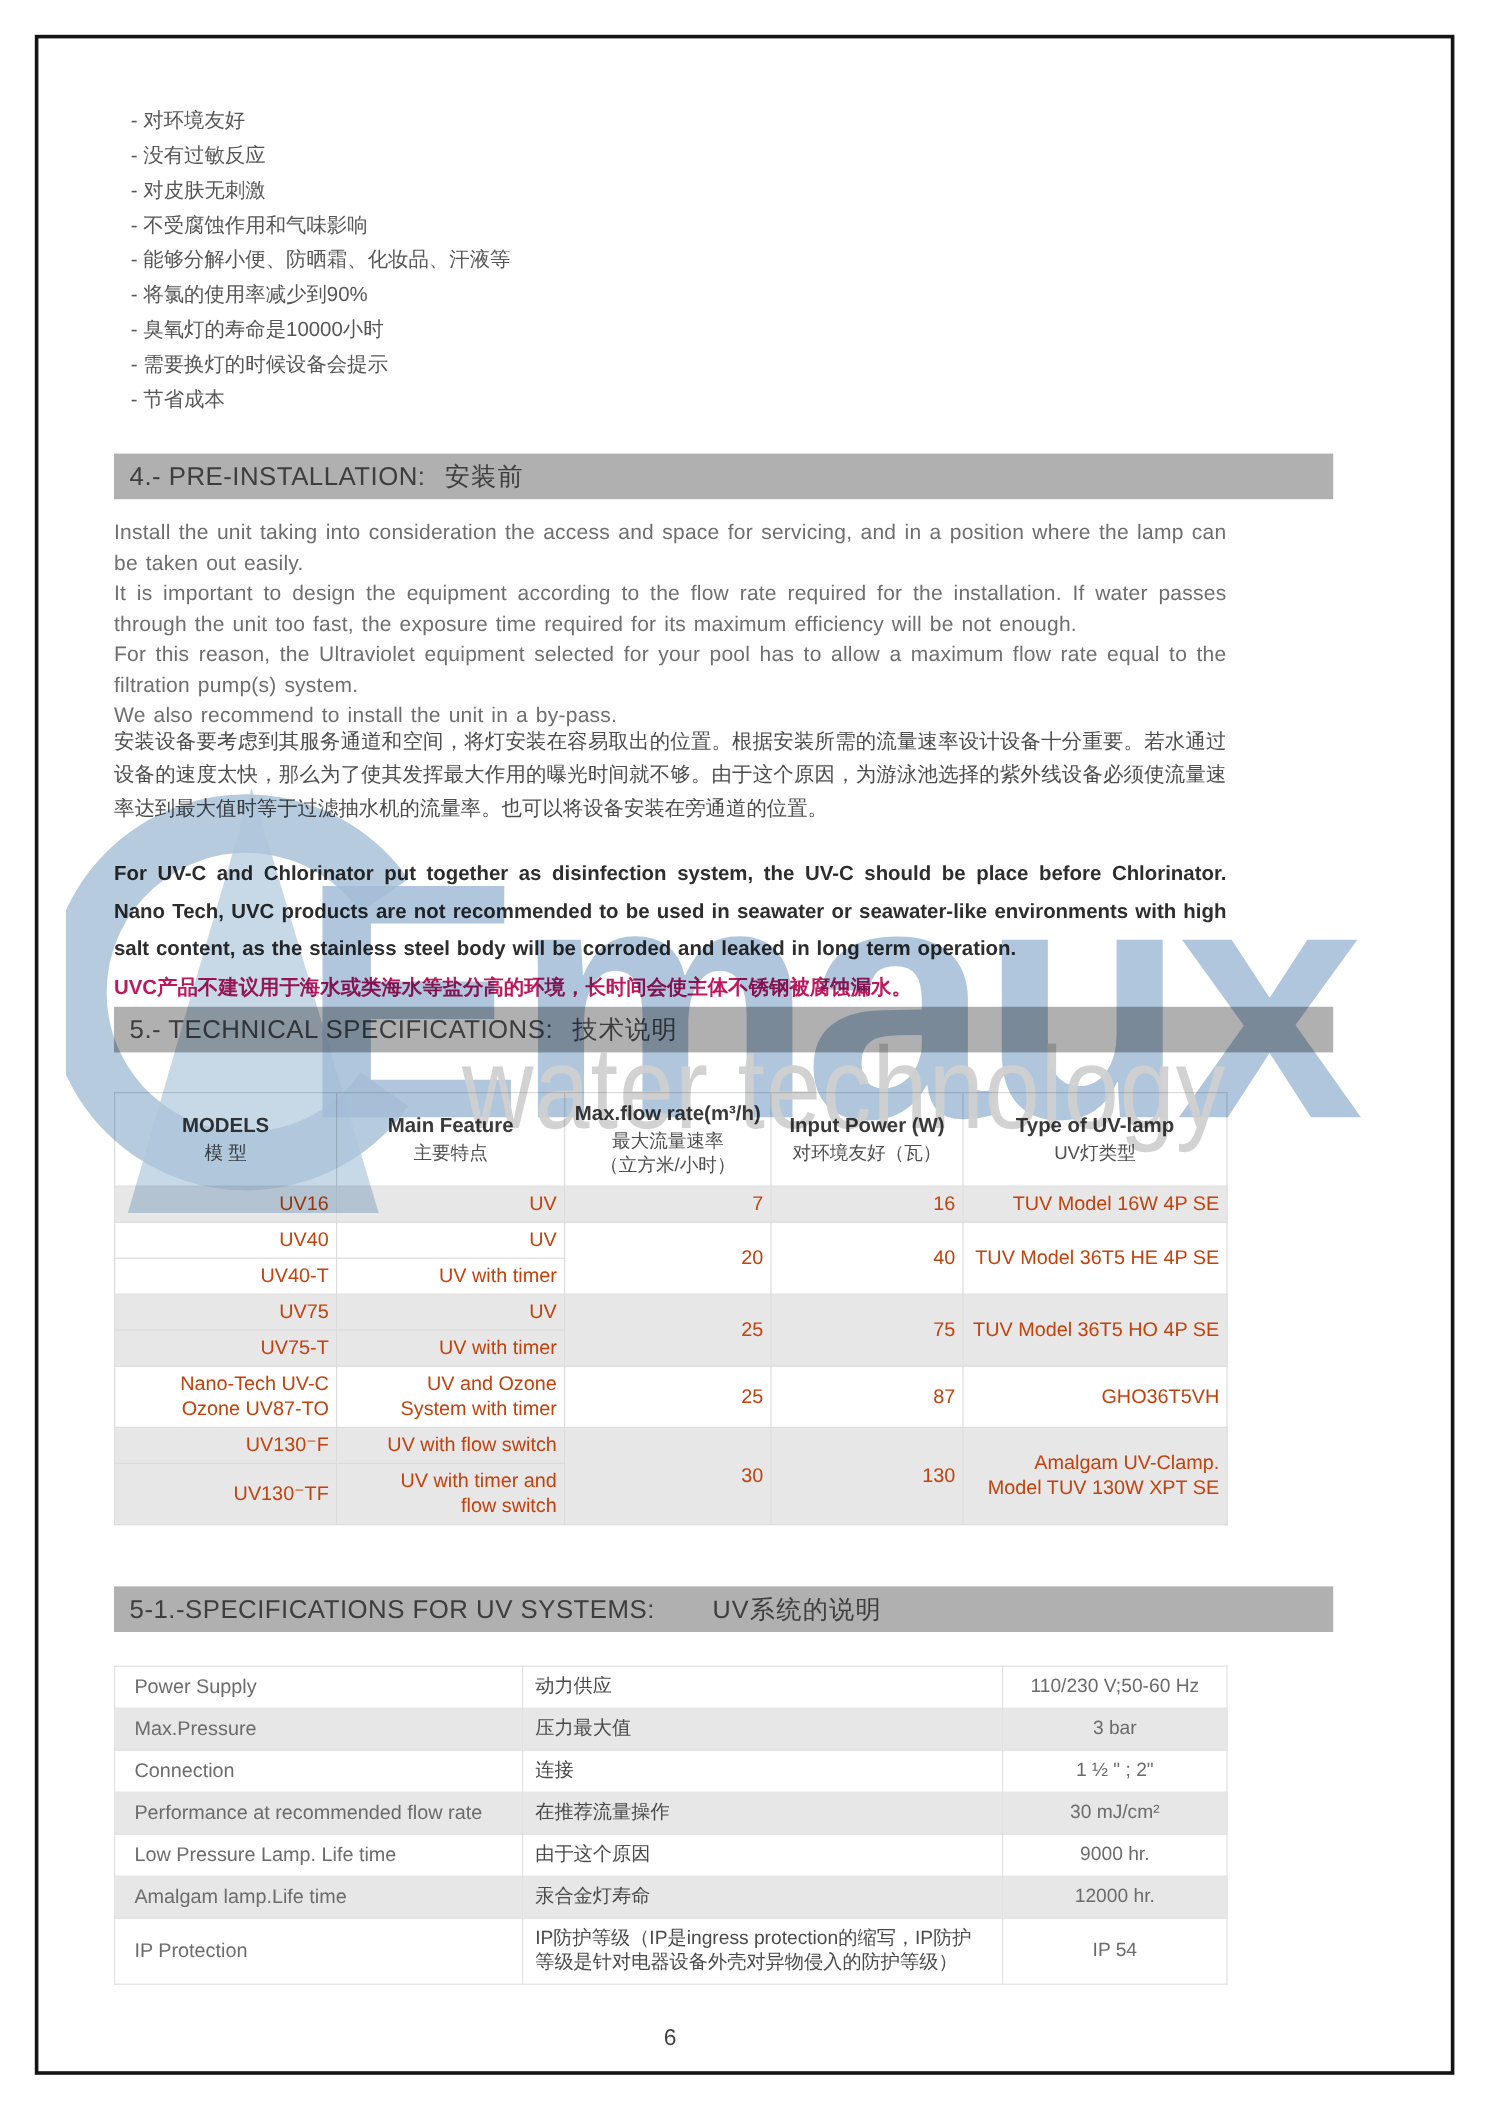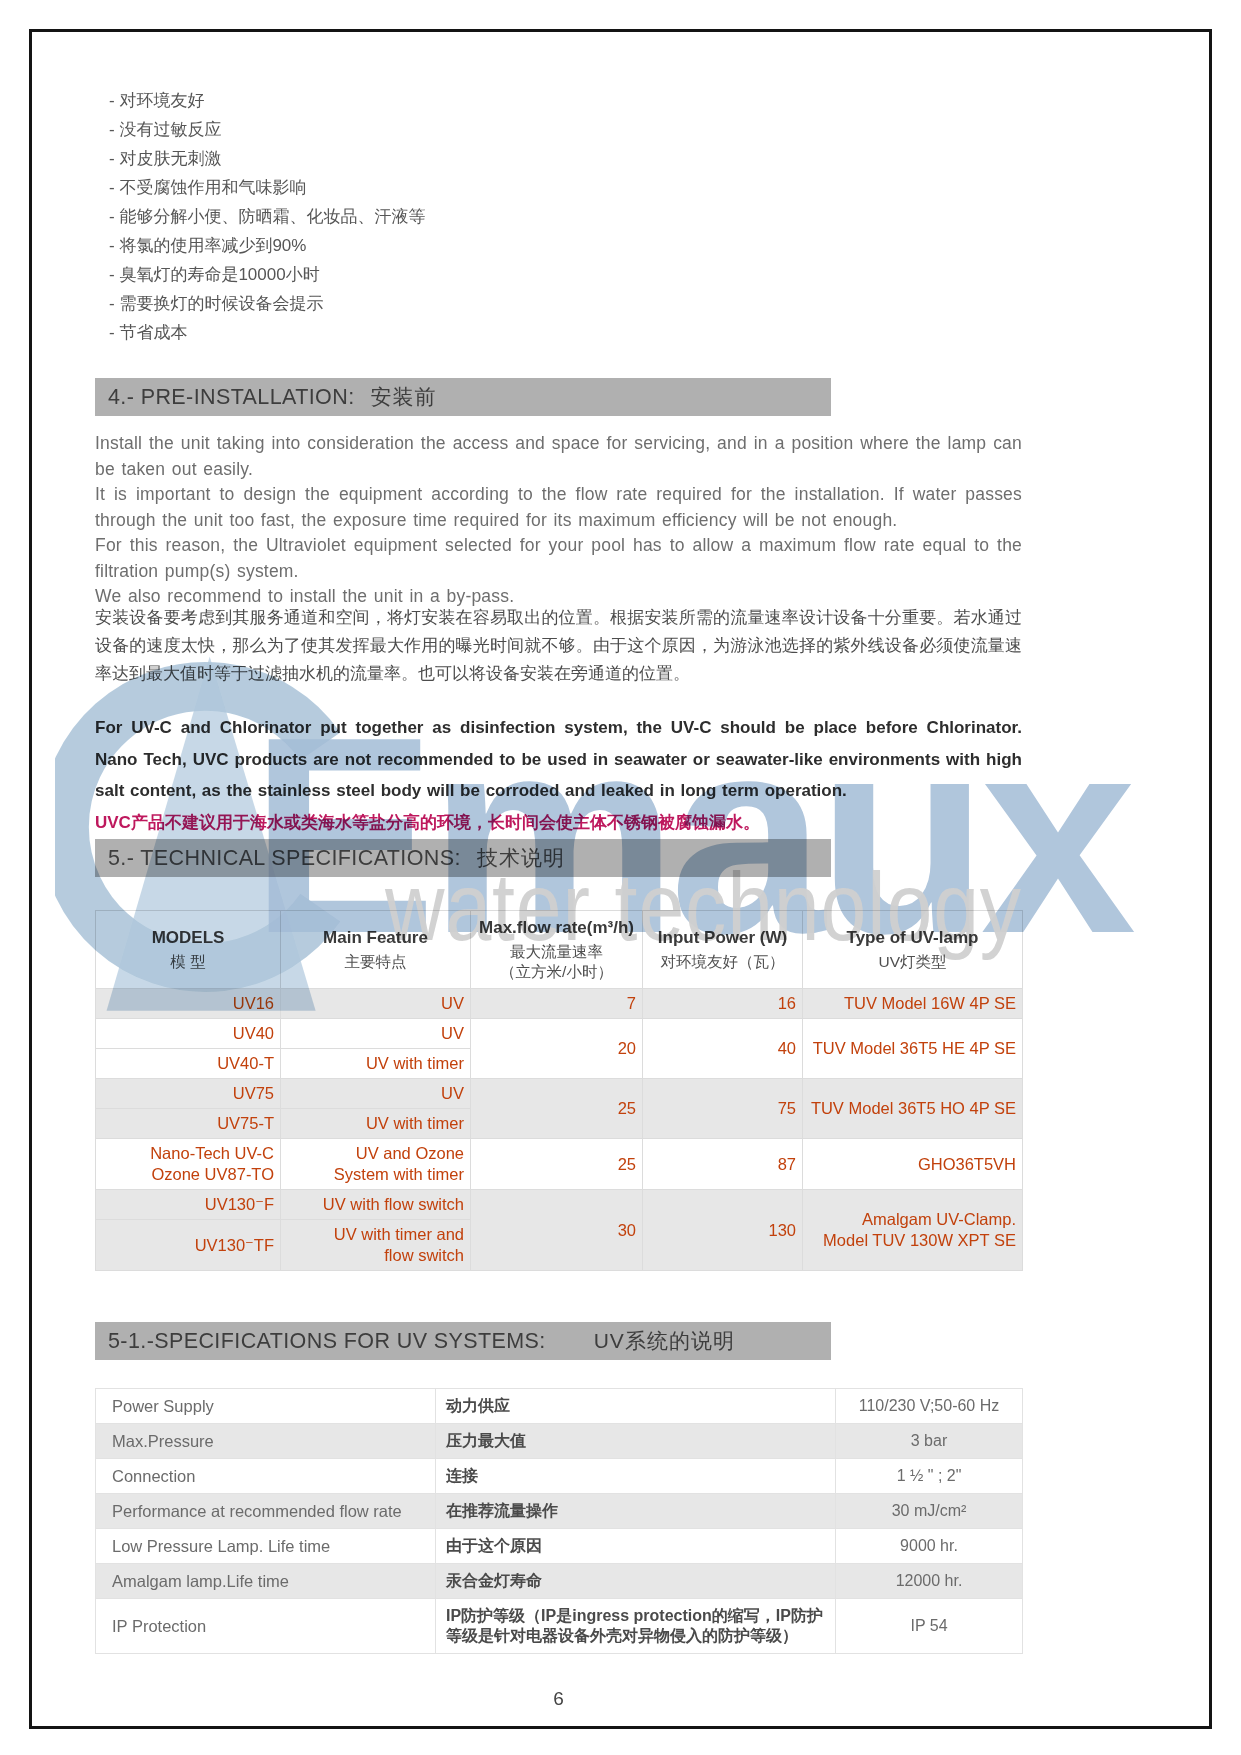--- a/index.html
+++ b/index.html
@@ -12,21 +12,21 @@
     position:absolute;left:29px;right:29px;top:29px;bottom:26px;
     border:3px solid #141414;pointer-events:none;
   }
   
   .benefits{
     position:absolute;left:109px;top:86px;margin:0;padding:0;list-style:none;
     font-size:17px;line-height:29px;color:#565656;
   }
   
   .secbar{
-    position:absolute;left:95px;width:736px;height:38px;background:#b0b0b0;
+    position:absolute;left:95px;width:1016px;height:38px;background:#b0b0b0;
     color:#3d3d3d;display:flex;align-items:center;box-sizing:border-box;
     padding-left:13px;font-size:21.5px;letter-spacing:.4px;white-space:nowrap;
   }
   .secbar .zh{margin-left:16px;font-size:21px;letter-spacing:1px;}
   .bar4{top:378px;}
   .bar5{top:839px;}
   .bar51{top:1322px;gap:32px;}
   
   .para-en{
     position:absolute;left:95px;top:431px;width:927px;
@@ -62,21 +62,21 @@
   }
   .models tr.shaded td{background:#e7e7e7;}
   
   .uv{position:absolute;left:95px;top:1388px;width:927px;}
   .uv td{
     border:1px solid #e2e2e2;background:#ffffff;vertical-align:middle;
     padding:7px 10px;line-height:20px;
   }
   .uv tr.shaded td{background:#e7e7e7;}
   .u-en{text-align:left;padding-left:16px !important;color:#6b6b6b;font-size:16.5px;}
-  .u-zh{text-align:left;color:#4a4a4a;font-size:16px;font-weight:bold;}
+  .u-zh{text-align:left;color:#4a4a4a;font-size:16px;}
   .u-val{text-align:center;color:#6b6b6b;font-size:16px;}
   
   .pagenum{
     position:absolute;left:95px;top:1688px;width:927px;text-align:center;
     font-size:19px;color:#444444;
   }
   
   .watermark{
     position:absolute;left:55px;top:625px;width:1060px;height:400px;
     mix-blend-mode:multiply;pointer-events:none;z-index:6;

